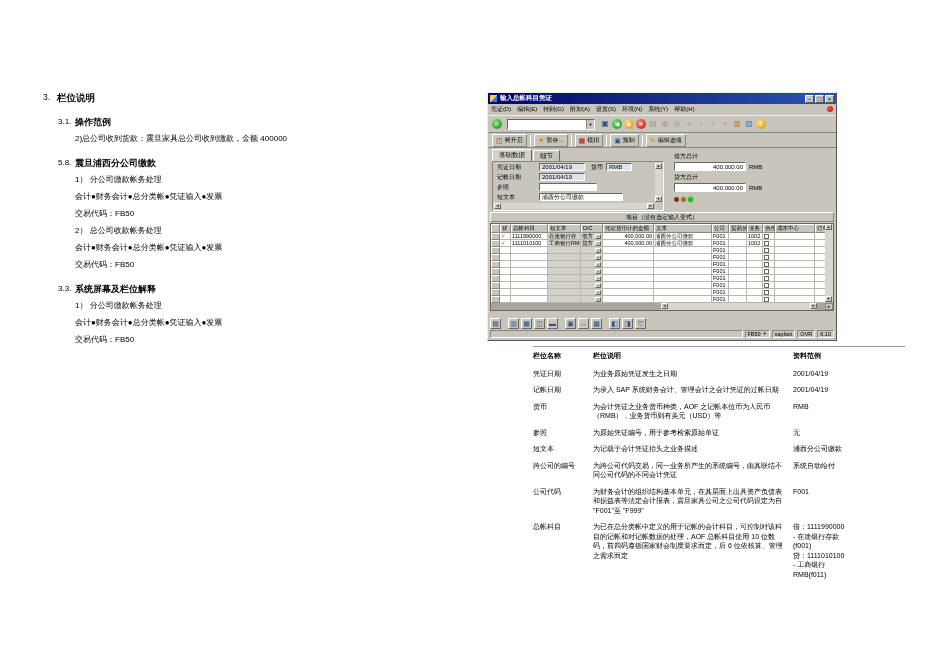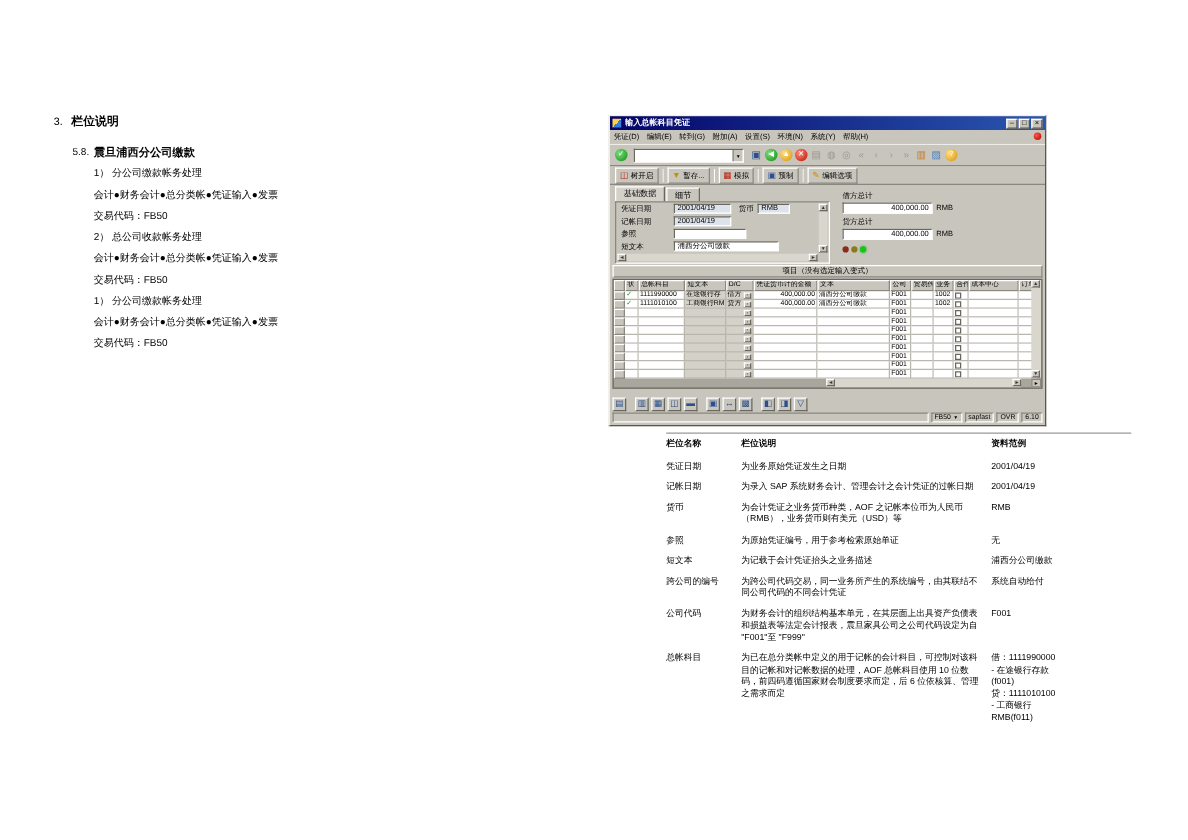--- a/index.html
+++ b/index.html
@@ -132,33 +132,42 @@
 </style>
 </head>
 <body>
 
 <div class="doc-col">
   <div class="h1">
     <span class="num">3.</span>
     <span class="t">栏位说明</span>
   </div>
   <div class="sec">
+    <div class="h2">
+      <span class="num">3.1.</span>
+      <span class="t">操作范例</span>
+    </div>
     <div class="lines">
+      <div class="line">2)总公司收到货款：震旦家具总公司收到缴款，金额 400000</div>
     </div>
     <div class="h2">
       <span class="num">5.8.</span>
       <span class="t">震旦浦西分公司缴款</span>
     </div>
     <div class="lines">
       <div class="line">1） 分公司缴款帐务处理</div>
       <div class="line">会计●财务会计●总分类帐●凭证输入●发票</div>
       <div class="line">交易代码：FB50</div>
       <div class="line">2） 总公司收款帐务处理</div>
       <div class="line">会计●财务会计●总分类帐●凭证输入●发票</div>
       <div class="line">交易代码：FB50</div>
+    </div>
+    <div class="h2">
+      <span class="num">3.3.</span>
+      <span class="t">系统屏幕及栏位解释</span>
     </div>
     <div class="lines">
       <div class="line">1） 分公司缴款帐务处理</div>
       <div class="line">会计●财务会计●总分类帐●凭证输入●发票</div>
       <div class="line">交易代码：FB50</div>
     </div>
   </div>
 </div>
 
 <div class="sap">

